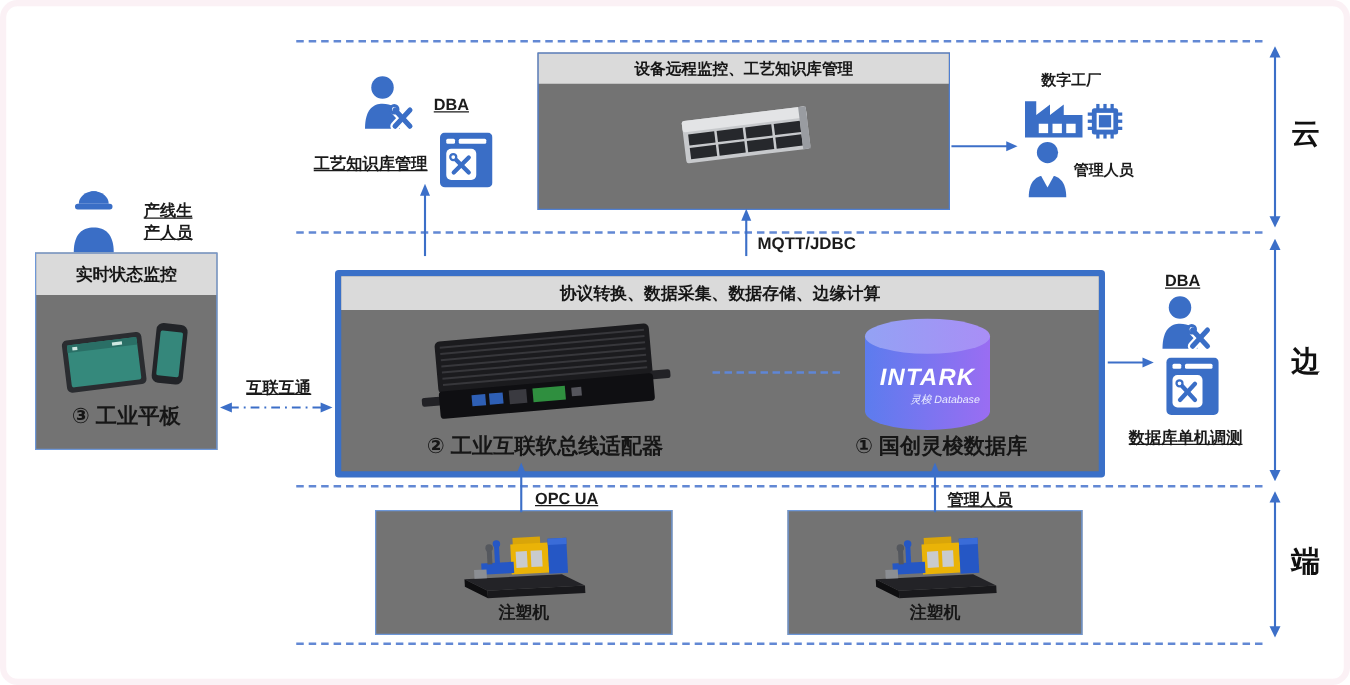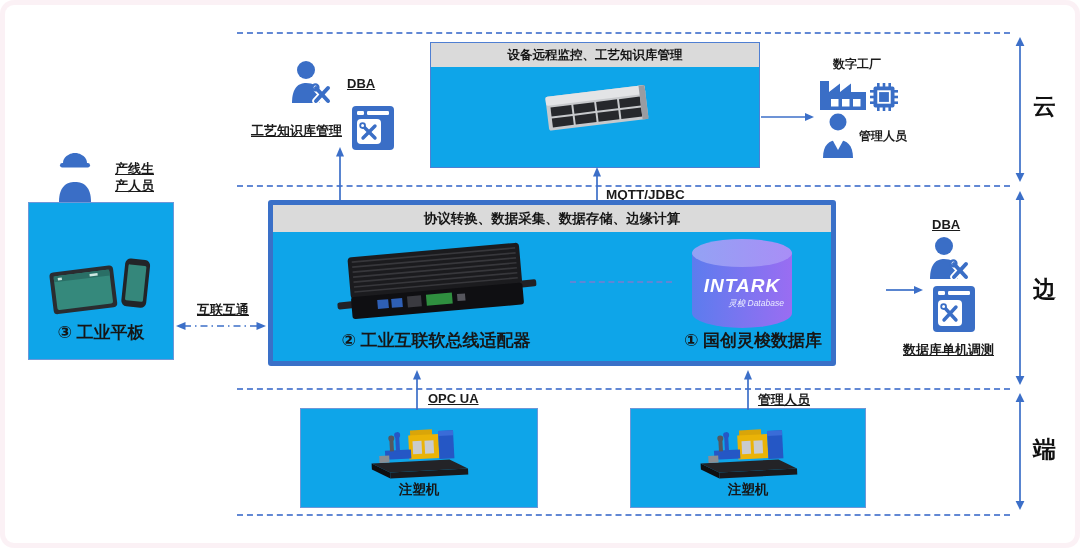--- a/index.html
+++ b/index.html
@@ -7,21 +7,21 @@
     position:relative;width:1080px;height:548px;background:#ffffff;overflow:hidden;
     font-family:"Liberation Sans","DejaVu Sans",sans-serif;color:#1b1b1b;
     border-radius:14px;box-shadow:inset 0 0 0 5px rgba(242,205,220,.28);
   }
   .abs{position:absolute;}
   .dash-h{position:absolute;left:237px;width:773px;border-top:2px dashed #6288d4;height:0;}
   .lbl{position:absolute;font-weight:bold;white-space:nowrap;color:#1b1b1b;}
   .zone-lbl{position:absolute;font-weight:bold;font-size:23px;color:#111;}
   .cap{font-size:13px;text-decoration:underline;}
   .big{font-size:17px;}
-  .box{position:absolute;background:#0ea5e9;box-sizing:border-box;}
+  .box{position:absolute;background:#737373;box-sizing:border-box;}
   .thin-blue{border:1.5px solid #4f7fd2;}
   .lite-blue{border:1.5px solid #6d97d8;}
   .box-header{position:absolute;left:0;top:0;right:0;background:#dadada;font-weight:bold;
     text-align:center;color:#161616;}
   .gateway{border:5px solid #3a70c8;border-radius:3px;}
   .center-lbl{position:absolute;text-align:center;font-weight:bold;color:#161616;white-space:nowrap;}
   .ln{stroke:#3c6fc8;stroke-width:1.7;fill:none;}
   .hd{fill:#3c6fc8;}
   .dash-conn{position:absolute;border-top:2px dashed #5f86d6;height:0;}
   svg{display:block;}
@@ -145,21 +145,21 @@
     <path d="M11.5 28 L17 38 L22.5 28 Z" fill="#ffffff"></path>
   </svg>
   <div class="lbl" style="left:859px;top:128px;font-size:12px">管理人员</div>
 
   <svg class="abs" style="left:591px;top:167px" width="12" height="38">
     <line class="ln" x1="6" y1="38" x2="6" y2="8"></line>
     <polygon class="hd" points="6,0 2,9.5 10,9.5"></polygon>
   </svg>
   <div class="lbl" style="left:606px;top:187px;font-size:13.5px">MQTT/JDBC</div>
 
-  <div class="box gateway" style="left:268px;top:200px;width:568px;height:166px">
+  <div class="box gateway" style="left:268px;top:216px;width:616px;height:166px">
     <div class="box-header" style="height:27px;line-height:27px;font-size:13.5px">协议转换、数据采集、数据存储、边缘计算</div>
 
     <svg class="abs" style="left:55px;top:33px" width="215" height="92">
       <g transform="rotate(-5 107 46)">
         <rect x="22" y="12" width="172" height="42" rx="4" fill="#1b1b1e"></rect>
         <g stroke="#37373b" stroke-width="1.6">
           <line x1="26" y1="17" x2="190" y2="17"></line>
             <line x1="26" y1="22" x2="190" y2="22"></line>
           <line x1="26" y1="27" x2="190" y2="27"></line>
             <line x1="26" y1="32" x2="190" y2="32"></line>
@@ -237,20 +237,21 @@
     <rect x="16" y="3" width="6" height="6" rx="1.5" fill="#3a6ec6"></rect>
     <rect x="4" y="13" width="30" height="4.5" rx="2.2" fill="#3a6ec6"></rect>
     <path d="M3 52 C3 37 10 32 19 32 C28 32 35 37 35 52 Z" fill="#3a6ec6"></path>
   </svg>
   <div class="lbl cap" style="left:115px;top:160px;line-height:17px">
     <div>产线生</div>
     <div>产人员</div>
   </div>
 
   <div class="box lite-blue" style="left:28px;top:202px;width:146px;height:158px">
+    <div class="box-header" style="height:33px;line-height:33px;font-size:13.5px">实时状态监控</div>
     <svg class="abs" style="left:18px;top:50px" width="108" height="62">
       <g transform="rotate(-7 35 34)">
         <rect x="4" y="16" width="64" height="42" rx="4" fill="#2a2c30"></rect>
         <rect x="8" y="20" width="56" height="34" rx="2" fill="#35897c"></rect>
         <rect x="8" y="20" width="56" height="6" fill="#2a6f66"></rect>
         <rect x="12" y="22" width="4" height="2.6" fill="#cfe8e2"></rect>
         <rect x="44" y="22" width="8" height="2.6" fill="#cfe8e2"></rect>
       </g>
       <g transform="rotate(6 88 32)">
         <rect x="76" y="6" width="25" height="48" rx="5.5" fill="#222428"></rect>

